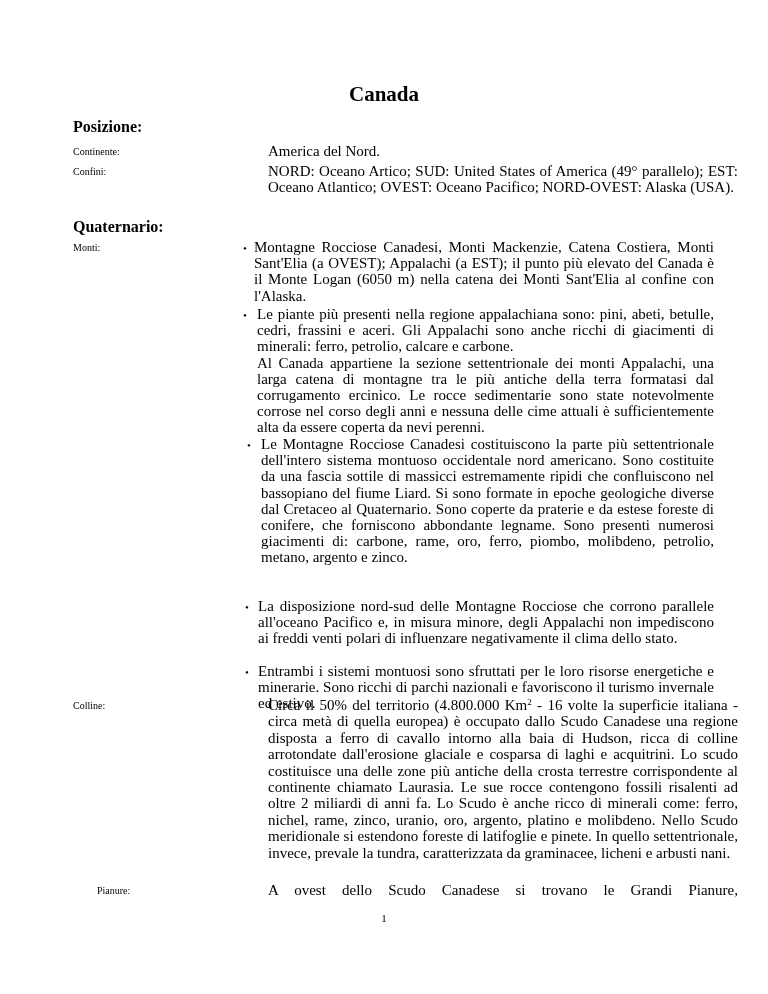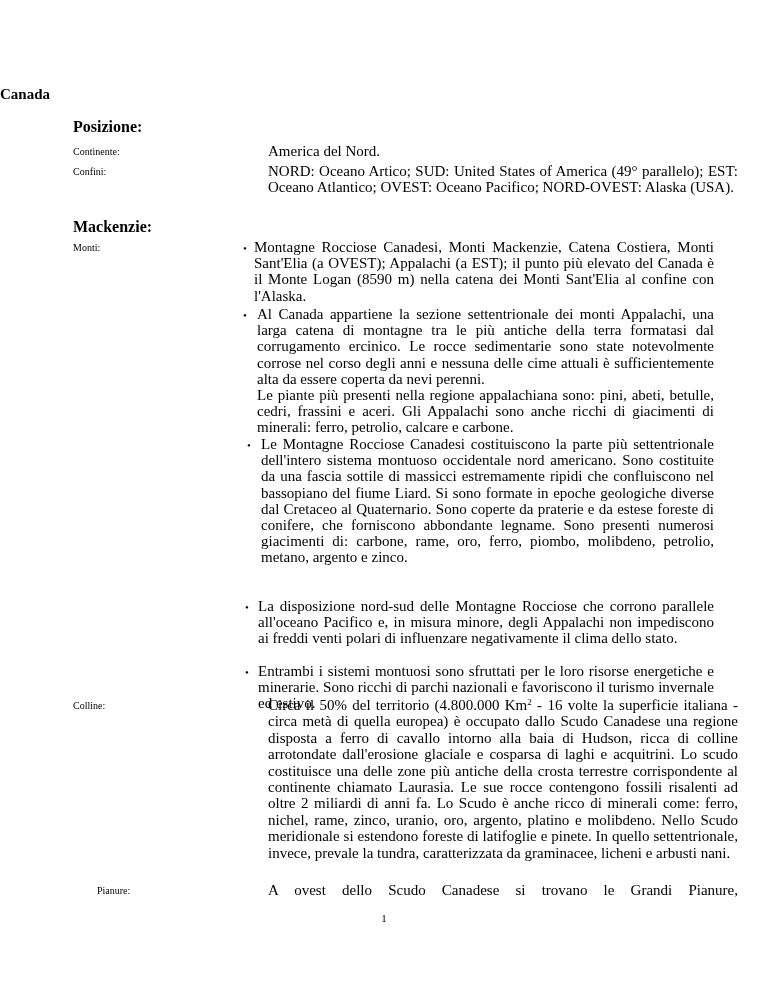--- a/index.html
+++ b/index.html
@@ -1,19 +1,19 @@
 <!DOCTYPE html>
 <html><head>
 <meta charset="utf-8">
 <style>
   html, body { margin: 0; padding: 0; background: #ffffff; }
   body { width: 768px; height: 994px; position: relative; overflow: hidden;
          font-family: "Liberation Serif", "DejaVu Serif", serif; color: #000; font-size: 15px; }
   .abs { position: absolute; }
-  .title { top: 86px; left: 0; width: 768px; font-weight: bold; font-size: 15px; line-height: 17px; }
+  .title { top: 86px; left: 0; width: 768px; text-align: center; font-weight: bold; font-size: 21px; line-height: 17px; }
   .heading { left: 73px; font-weight: bold; font-size: 16px; line-height: 17px; }
   .label { left: 73px; font-size: 10px; line-height: 17px; }
   .val { left: 244px; width: 470px; text-align: justify; line-height: 16.4px; font-size: 15px; margin-left: 24px; }
   .val p { margin: 0; }
   .bul { position: absolute; left: 0; width: 475px; line-height: 16.2px; font-size: 15px; text-align: justify; }
   .bul .dot { position: absolute; top: 0; font-size: 11px; }
   .bul .txt { display: block; text-align: justify; }
   .bul .txt p { margin: 0; }
   sup { font-size: 9px; line-height: 0; vertical-align: 5px; }
   .pagenum { top: 912px; left: 0; width: 768px; text-align: center; font-size: 11px; }
@@ -28,36 +28,36 @@
 <div class="abs label" style="top:143px;">Continente:</div>
 <div class="abs val" style="top:143px;">
     <p>America del Nord.</p>
   </div>
 
 <div class="abs label" style="top:163px;">Confini:</div>
 <div class="abs val" style="top:163px;">
     <p>NORD: Oceano Artico; SUD: United States of America (49° parallelo); EST: Oceano Atlantico; OVEST: Oceano Pacifico; NORD-OVEST: Alaska (USA).</p>
   </div>
 
-<div class="abs heading" style="top:218px;">Mackenzie:</div>
+<div class="abs heading" style="top:218px;">Quaternario:</div>
 
 <div class="abs label" style="top:239px;">Monti:</div>
 
 <div class="abs" style="top:239px; left:235px; width:480px;">
   <div class="bul" style="top:0px; left:0;">
     <span class="dot" style="left:8px; top:1px;">•</span>
     <span class="txt" style="margin-left:19px; width:460px;">
-        <p>Montagne Rocciose Canadesi, Monti Mackenzie, Catena Costiera, Monti Sant'Elia (a OVEST); Appalachi (a EST); il punto più elevato del Canada è il Monte Logan (8590 m) nella catena dei Monti Sant'Elia al confine con l'Alaska.</p>
+        <p>Montagne Rocciose Canadesi, Monti Mackenzie, Catena Costiera, Monti Sant'Elia (a OVEST); Appalachi (a EST); il punto più elevato del Canada è il Monte Logan (6050 m) nella catena dei Monti Sant'Elia al confine con l'Alaska.</p>
       </span>
   </div>
   <div class="bul" style="top:67px; left:0;">
     <span class="dot" style="left:8px; top:1px;">•</span>
     <span class="txt" style="margin-left:22px; width:457px;">
+      <p>Le piante più presenti nella regione appalachiana sono: pini, abeti, betulle, cedri, frassini e aceri. Gli Appalachi sono anche ricchi di giacimenti di minerali: ferro, petrolio, calcare e carbone.</p>
       <p>Al Canada appartiene la sezione settentrionale dei monti Appalachi, una larga catena di montagne tra le più antiche della terra formatasi dal corrugamento ercinico. Le rocce sedimentarie sono state notevolmente corrose nel corso degli anni e nessuna delle cime attuali è sufficientemente alta da essere coperta da nevi perenni.</p>
-      <p>Le piante più presenti nella regione appalachiana sono: pini, abeti, betulle, cedri, frassini e aceri. Gli Appalachi sono anche ricchi di giacimenti di minerali: ferro, petrolio, calcare e carbone.</p>
     </span>
   </div>
   <div class="bul" style="top:197px; left:0;">
     <span class="dot" style="left:12px; top:1px;">•</span>
     <span class="txt" style="margin-left:26px; width:453px;">
         <p>Le Montagne Rocciose Canadesi costituiscono la parte più settentrionale dell'intero sistema montuoso occidentale nord americano. Sono costituite da una fascia sottile di massicci estremamente ripidi che confluiscono nel bassopiano del fiume Liard. Si sono formate in epoche geologiche diverse dal Cretaceo al Quaternario. Sono coperte da praterie e da estese foreste di conifere, che forniscono abbondante legname. Sono presenti numerosi giacimenti di: carbone, rame, oro, ferro, piombo, molibdeno, petrolio, metano, argento e zinco.</p>
       </span>
   </div>
   <div class="bul" style="top:359px; left:0;">
     <span class="dot" style="left:10px; top:1px;">•</span>

